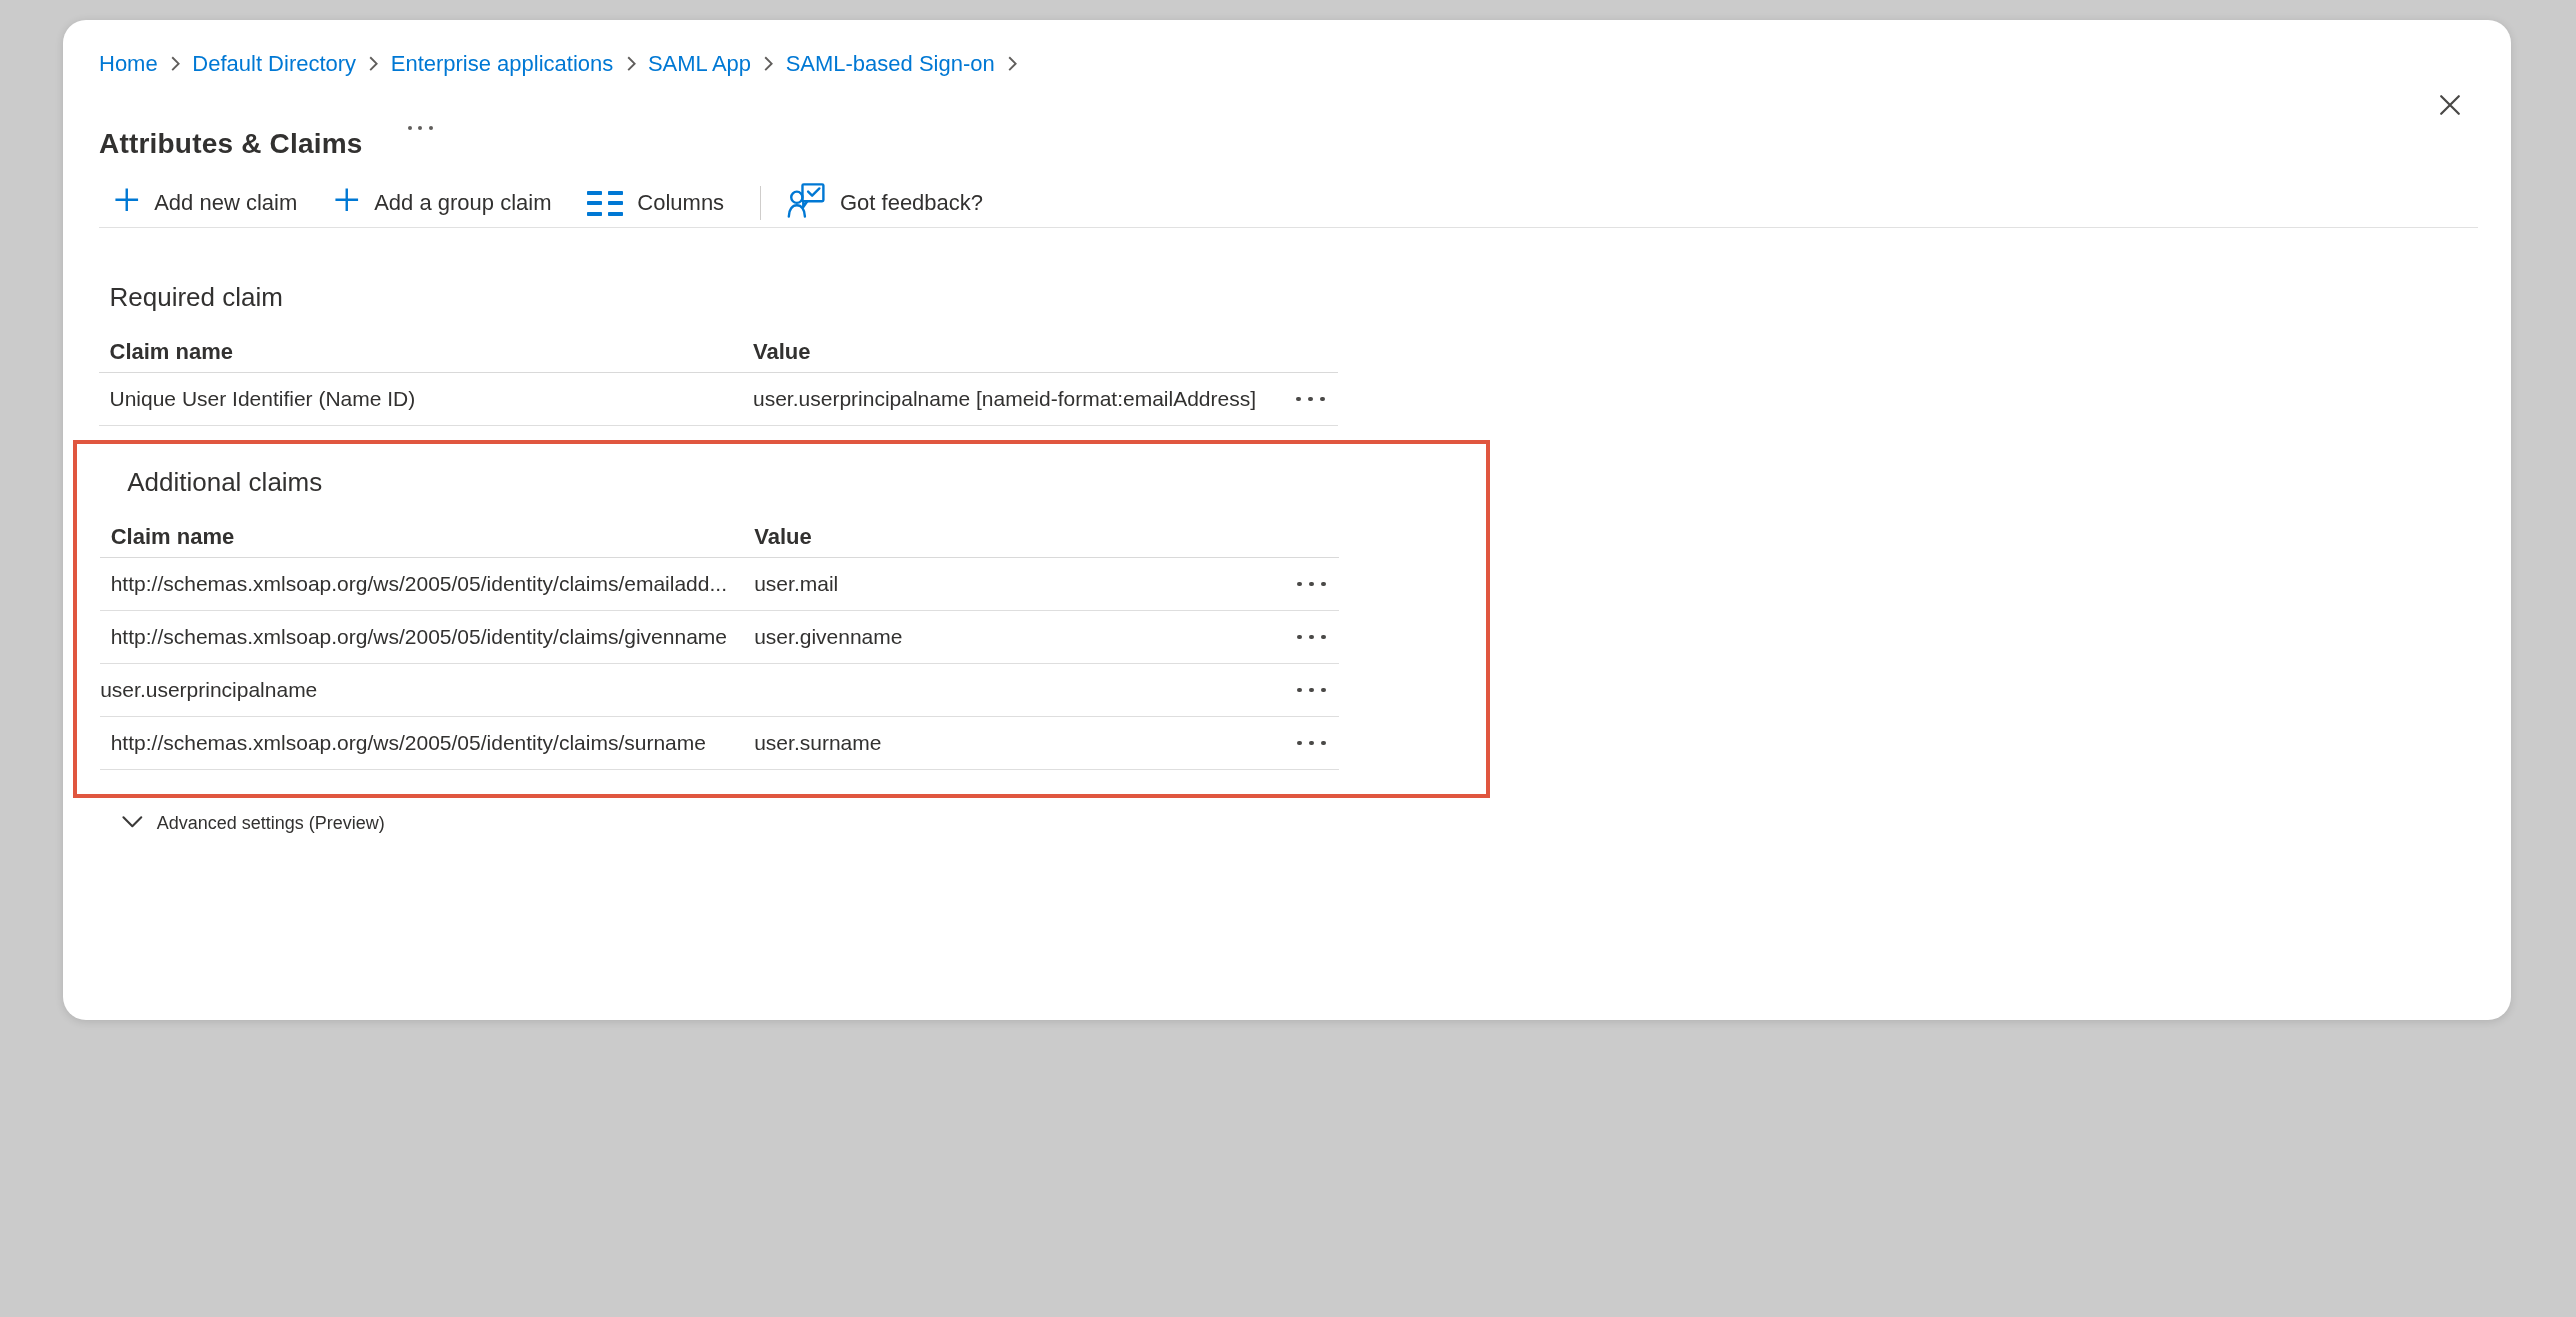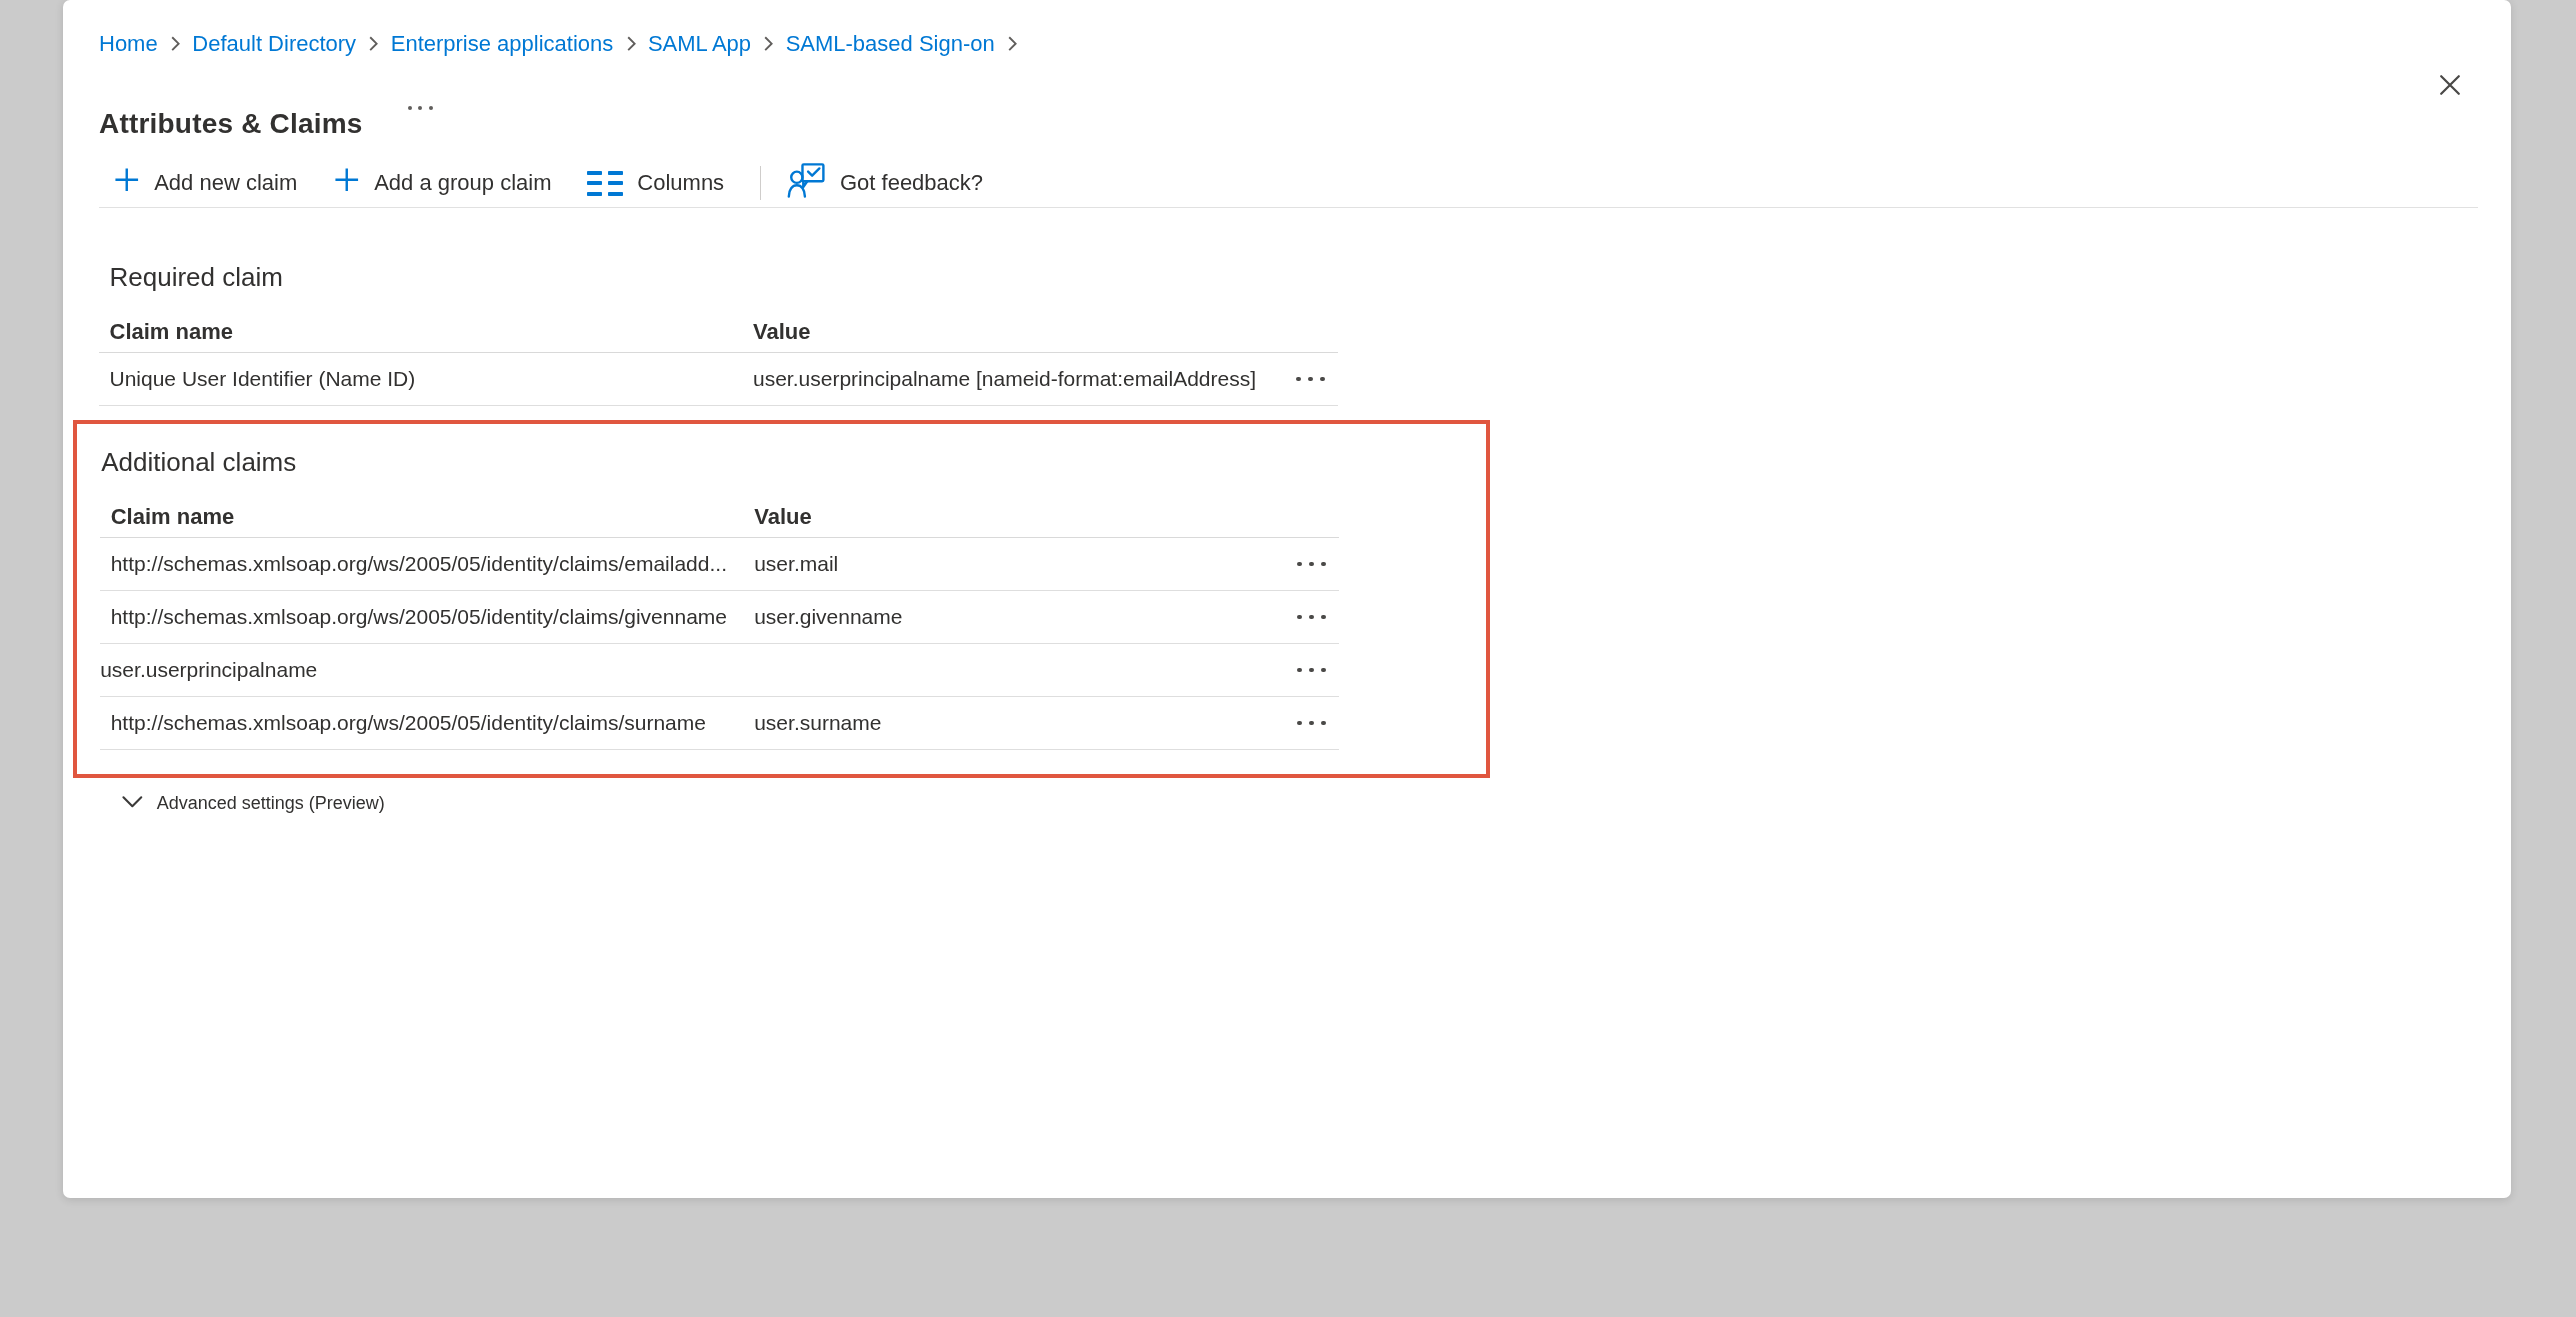--- a/index.html
+++ b/index.html
@@ -5,24 +5,24 @@
   * { box-sizing: border-box; margin: 0; padding: 0; }
   html, body {
     width: 2576px; height: 1317px;
     background: #cbcbcb;
     font-family: "Liberation Sans", sans-serif;
     color: #323130;
     overflow: hidden;
   }
   .card {
     position: absolute;
-    left: 63px; top: 0;
-    width: 2448px; height: 1198px;
+    left: 63px; top: 20px;
+    width: 2448px; height: 1000px;
     background: #ffffff;
-    border-radius: 7px;
+    border-radius: 23px;
     box-shadow: 0 1.6px 8px rgba(0,0,0,0.12);
   }
 
   
   .breadcrumb {
     position: absolute; left: 36px; top: 29px;
     display: flex; align-items: center;
     font-size: 22px; line-height: 29px;
     white-space: nowrap;
   }
@@ -102,21 +102,21 @@
 
   .required-section { position: absolute; left: 36px; top: 261px; }
 
   
   .highlight-box {
     position: absolute; left: 9.7px; top: 420px;
     width: 1417px; height: 358px;
     border: 4px solid #e0563f;
     padding: 22px 0 0 23.5px;
   }
-  .highlight-box .section-heading { margin-left: 1px; }
+  .highlight-box .section-heading { margin-left: 27px; }
 
   
   .advanced-toggle {
     position: absolute; left: 58px; top: 793px;
     display: flex; align-items: center; gap: 13px;
     background: none; border: none; cursor: pointer;
     font-family: "Liberation Sans", sans-serif;
     font-size: 18px; color: #323130;
   }
 </style>

